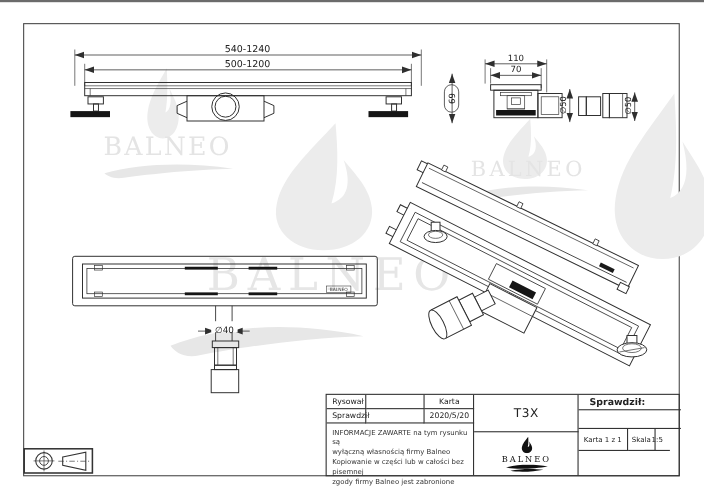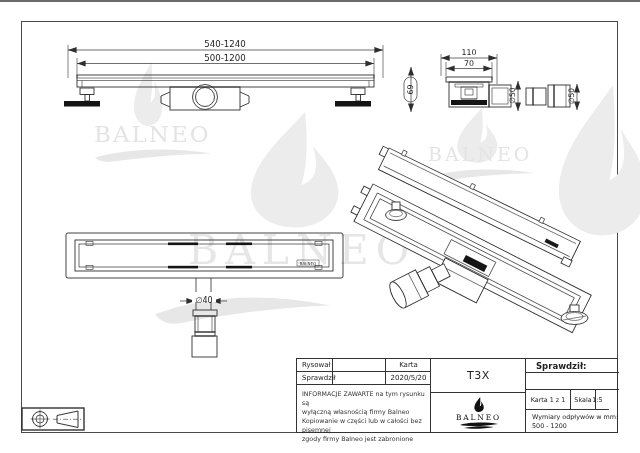--- a/index.html
+++ b/index.html
@@ -251,18 +251,14 @@
         <path d="M1,3 C10,0 28,0 39,2 C28,4 10,5 1,3 Z" fill="#111"></path>
         <path d="M5,6 C14,4 26,4 35,5 C26,7 12,7.4 5,6 Z" fill="#111"></path>
       </svg>
     </div>
 
     <div class="cell bb matl" style="left:229px;top:0;width:93px;height:14px;">Sprawdził:</div>
     <div class="cell bb" style="left:229px;top:14px;width:93px;height:17px;"></div>
     <div class="cell br bb center small" style="left:229px;top:31px;width:45px;height:20px;">Karta 1 z 1</div>
     <div class="cell br bb center small" style="left:274px;top:31px;width:25px;height:20px;">Skala</div>
     <div class="cell bb center small" style="left:289px;top:31px;width:23px;height:20px;">1:5</div>
-    <div class="note" style="left:229px;top:51px;width:93px;height:22px;">
-      <span style="position:static;display:block;">Wymiary odpływów w mm:</span>
-      <span style="position:static;display:block;">500 - 1200</span>
-    </div>
   </div>
 </div>
 
 </body></html>

